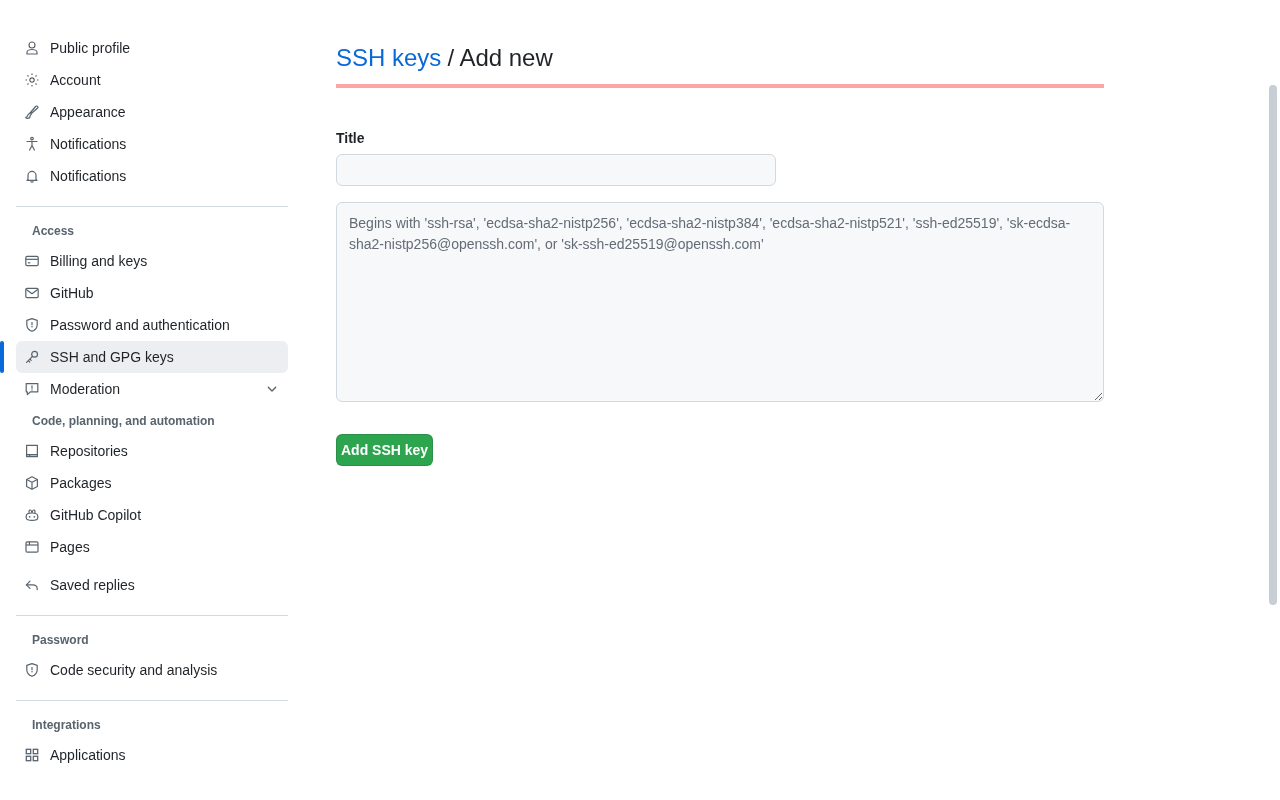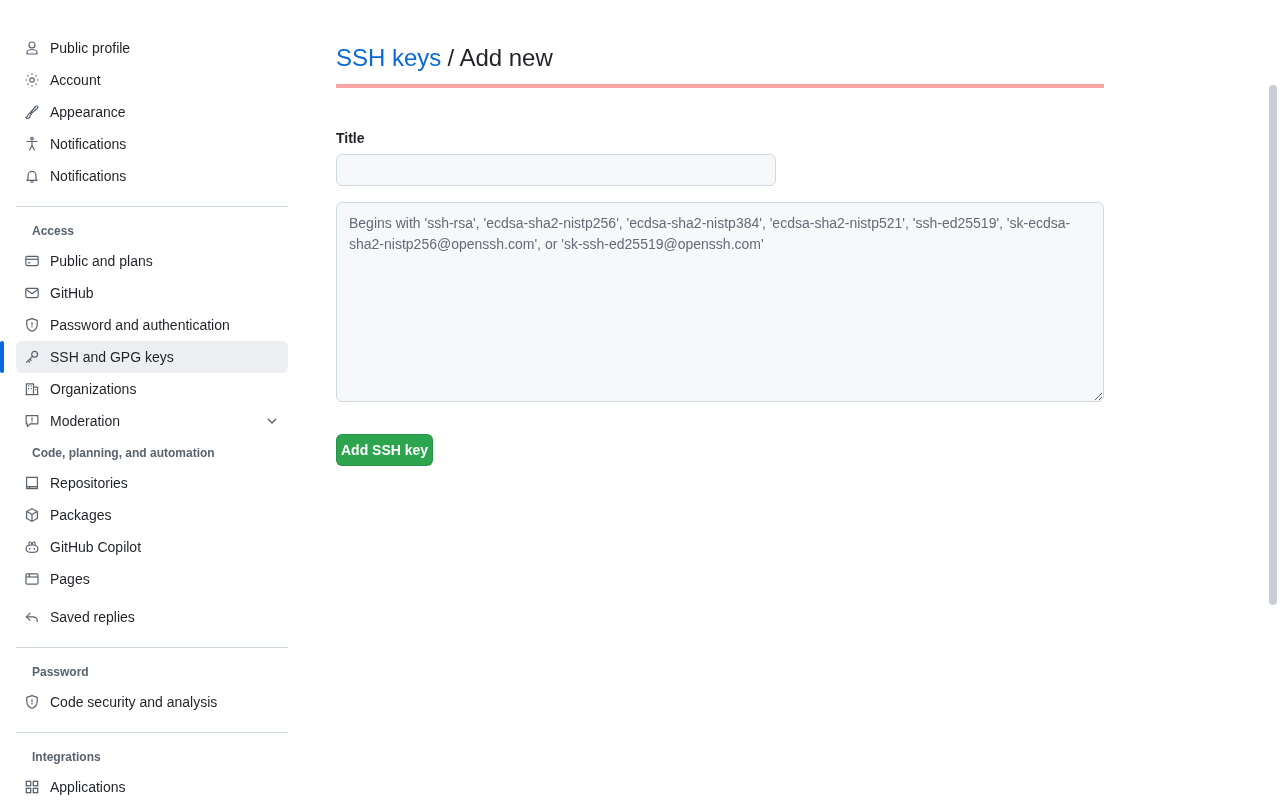--- a/index.html
+++ b/index.html
@@ -234,21 +234,21 @@
         <div class="nav-item">
           <span class="nav-icon">
             <svg viewBox="0 0 16 16" width="16" height="16" aria-hidden="true">
               <g fill="none" stroke="currentColor" stroke-width="1.2">
                 <rect x="1.8" y="3.3" width="12.4" height="9.4" rx="1.4"></rect>
                 <path d="M1.8 6.3h12.4"></path>
                 <path d="M3.9 9.8h2.4"></path>
               </g>
             </svg>
           </span>
-          <span class="nav-label">Public and plans</span>
+          <span class="nav-label">Billing and keys</span>
         </div>
         <div class="nav-item">
           <span class="nav-icon">
             <svg viewBox="0 0 16 16" width="16" height="16" aria-hidden="true">
               <g fill="none" stroke="currentColor" stroke-width="1.2" stroke-linejoin="round">
                 <rect x="1.8" y="3.4" width="12.4" height="9.2" rx="1.3"></rect>
                 <path d="m2.3 4.4 5.7 4.3 5.7-4.3"></path>
               </g>
             </svg>
           </span>
@@ -269,39 +269,20 @@
         <div class="nav-item selected">
           <span class="nav-icon">
             <svg viewBox="0 0 16 16" width="16" height="16" aria-hidden="true">
               <g fill="none" stroke="currentColor" stroke-width="1.2" stroke-linecap="round" stroke-linejoin="round">
                 <circle cx="10.6" cy="5.3" r="2.9"></circle>
                 <path d="M8.5 7.4 2.6 13.3M4.3 11.6l1.4 1.4M5.9 10l1.3 1.3"></path>
               </g>
             </svg>
           </span>
           <span class="nav-label">SSH and GPG keys</span>
-        </div>
-        <div class="nav-item">
-          <span class="nav-icon">
-            <svg viewBox="0 0 16 16" width="16" height="16" aria-hidden="true">
-              <g fill="none" stroke="currentColor" stroke-width="1.2" stroke-linejoin="round">
-                <path d="M2.4 13.6V2.8h7.1v10.8"></path>
-                <path d="M9.5 6.1h4.1v7.5"></path>
-                <path d="M1.5 13.6h13"></path>
-              </g>
-              <g fill="currentColor">
-                <rect x="4" y="4.4" width="1.2" height="1.2"></rect>
-                <rect x="6.6" y="4.4" width="1.2" height="1.2"></rect>
-                <rect x="4" y="7" width="1.2" height="1.2"></rect>
-                <rect x="6.6" y="7" width="1.2" height="1.2"></rect>
-                <rect x="11" y="8.2" width="1.2" height="1.2"></rect>
-              </g>
-            </svg>
-          </span>
-          <span class="nav-label">Organizations</span>
         </div>
         <div class="nav-item">
           <span class="nav-icon">
             <svg viewBox="0 0 16 16" width="16" height="16" aria-hidden="true">
               <g fill="none" stroke="currentColor" stroke-width="1.2" stroke-linejoin="round">
                 <path d="M2.2 2.6h11.6v8.2H6.5l-3.2 2.8v-2.8H2.2V2.6Z"></path>
                 <path d="M8 4.8v2.4" stroke-linecap="round"></path>
                 <circle cx="8" cy="9" r=".7" fill="currentColor" stroke="none"></circle>
               </g>
             </svg>

